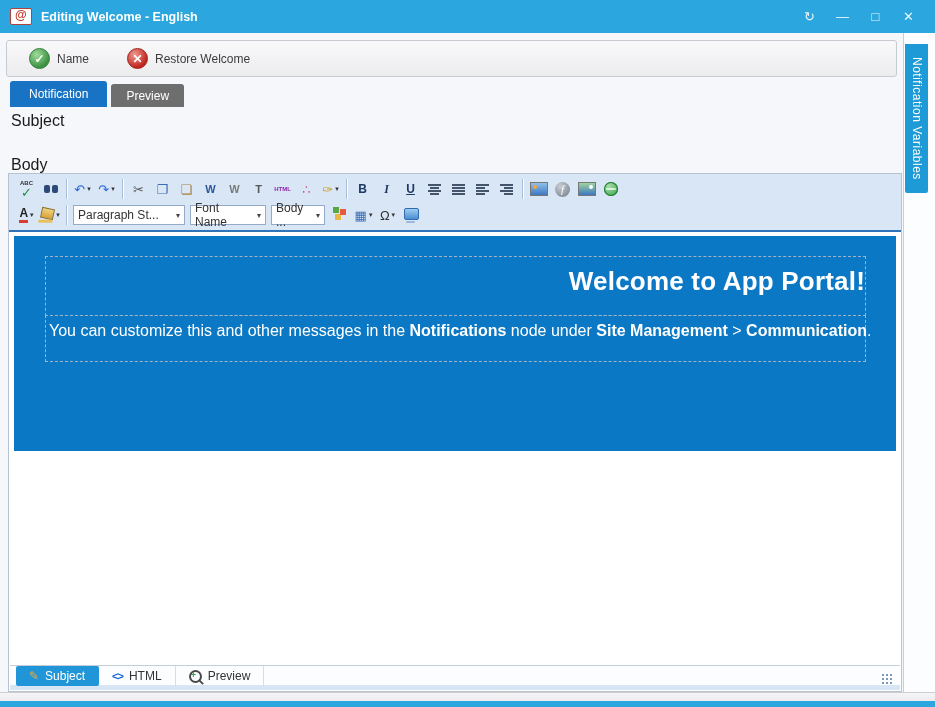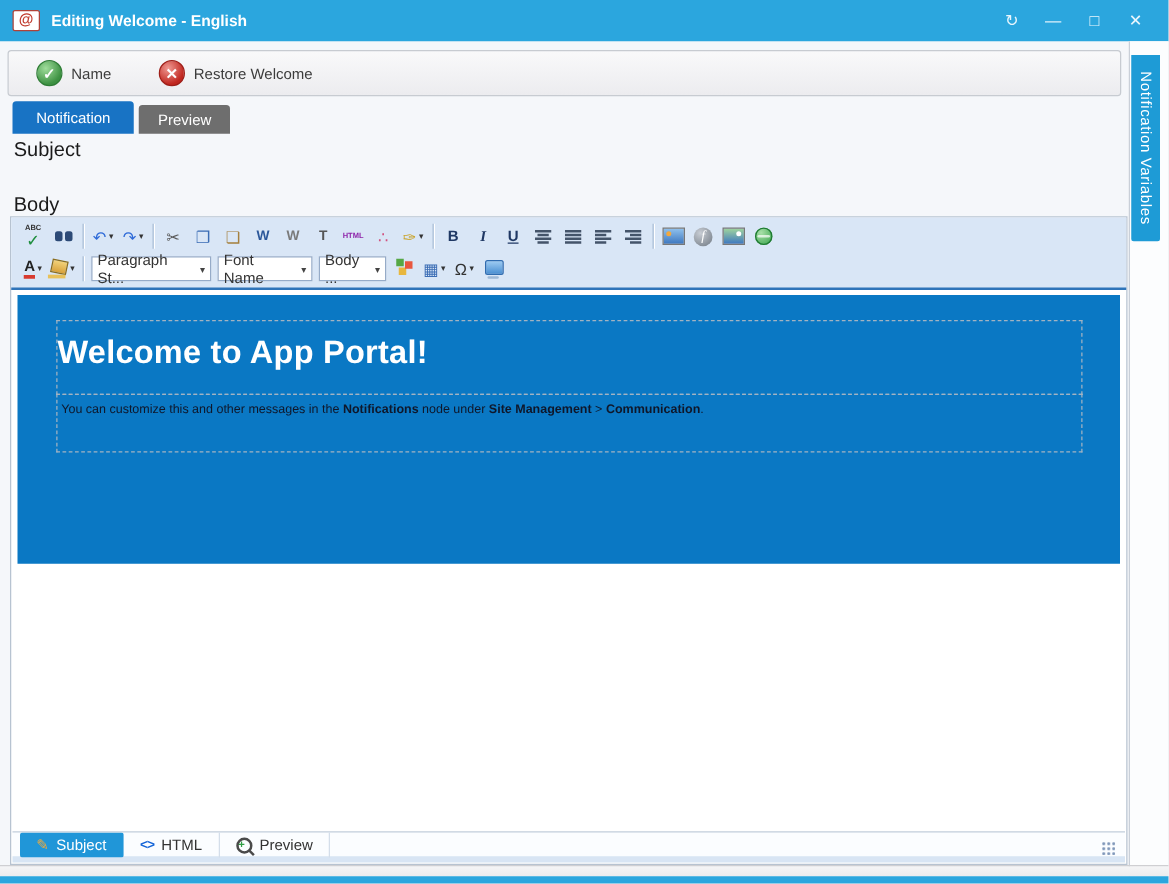--- a/index.html
+++ b/index.html
@@ -98,23 +98,23 @@
   .ic-back::after{content:"";position:absolute;left:-2px;bottom:-5px;width:14px;height:3px;background:#E8C15A;transform:rotate(-12deg);}
   .ic-zoom{width:9px;height:9px;border:2px solid #4a4a4a;border-radius:50%;position:relative;display:inline-block;}
   .ic-zoom::after{content:"";position:absolute;right:-4px;bottom:-2px;width:6px;height:2px;background:#4a4a4a;transform:rotate(45deg);}
   .ic-zoom::before{content:"+";position:absolute;left:0px;top:-2px;color:#2F9E44;font-size:9px;font-weight:bold;}
   .ic-code{font-weight:bold;font-size:11px;letter-spacing:-1px;color:#1565D8;}
 
   
   .ed-content{position:absolute;left:1px;right:1px;top:58px;bottom:26px;background:#fff;overflow:hidden;}
   .blue-block{position:absolute;left:4px;right:4px;top:4px;height:215px;background:var(--content-blue);}
   .dashed{border:1px dashed #A3B3C2;position:absolute;left:31px;width:821px;box-sizing:border-box;}
-  .heading-block{top:20px;height:60px;display:flex;justify-content:flex-start;align-items:flex-start;}
+  .heading-block{top:20px;height:60px;display:flex;justify-content:flex-end;align-items:flex-start;}
   .heading-text{color:#fff;font-size:26px;font-weight:bold;margin-top:9px;letter-spacing:.2px;}
-  .paragraph-block{top:79px;height:47px;padding:6px 3px;color:#0f172a;font-size:10px;white-space:nowrap;}
+  .paragraph-block{top:79px;height:47px;padding:6px 3px;color:#ffffff;font-size:16px;white-space:nowrap;}
   .paragraph-block b{font-weight:bold;}
 
   
   .ed-footer{position:absolute;left:1px;right:1px;bottom:1px;height:25px;background:#FBFDFF;
     border-top:1px solid #C2CEDC;display:flex;align-items:flex-start;padding-left:6px;box-sizing:border-box;}
   .footer-strip{position:absolute;left:0;right:0;bottom:0;height:5px;background:#D8E5F4;}
   .mode-tab{height:20px;display:flex;align-items:center;gap:6px;padding:0 13px;font-size:12px;
     color:#333;border:0;border-right:1px solid #D4DEEA;background:transparent;font-family:inherit;position:relative;z-index:1;}
   .mode-tab.active{background:var(--mode-tab-active);color:#fff;border-right-color:transparent;border-radius:2px;}
   .grip{margin-left:auto;margin-right:8px;margin-top:7px;width:11px;height:11px;
@@ -256,21 +256,21 @@
       <div class="ed-row" id="ed-row2">
           <button class="tb-btn">
             <span class="glyph ic-fore">A</span>
             <span class="tb-dd">▾</span>
           </button>
           <button class="tb-btn">
             <span class="glyph ic-back"></span>
             <span class="tb-dd">▾</span>
           </button>
           <span class="tb-sep"></span>
-          <div class="tb-select" style="width: 96px;">
+          <div class="tb-select" style="width: 112px;">
             <span>Paragraph St...</span>
             <span class="arr">▾</span>
           </div>
           <div class="tb-select" style="width: 76px;">
             <span>Font Name</span>
             <span class="arr">▾</span>
           </div>
           <div class="tb-select" style="width: 54px;">
             <span>Body ...</span>
             <span class="arr">▾</span>

